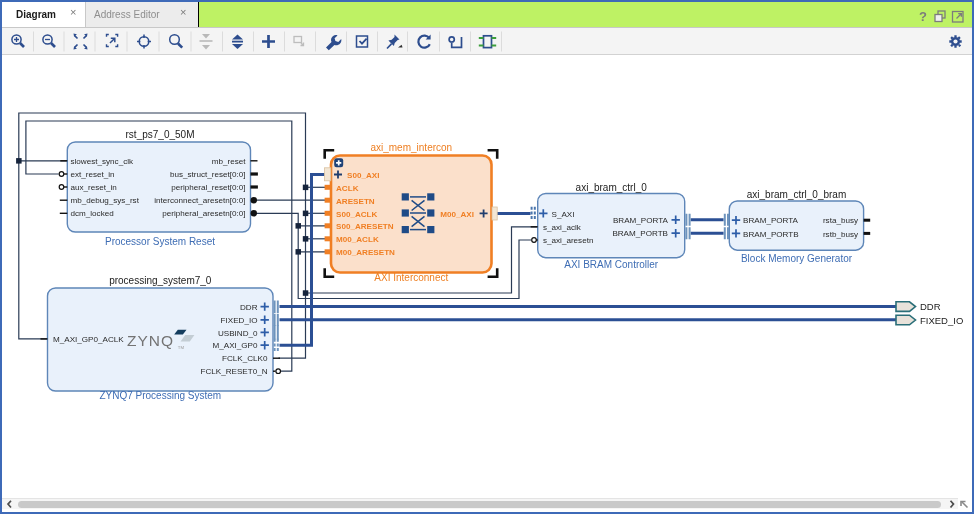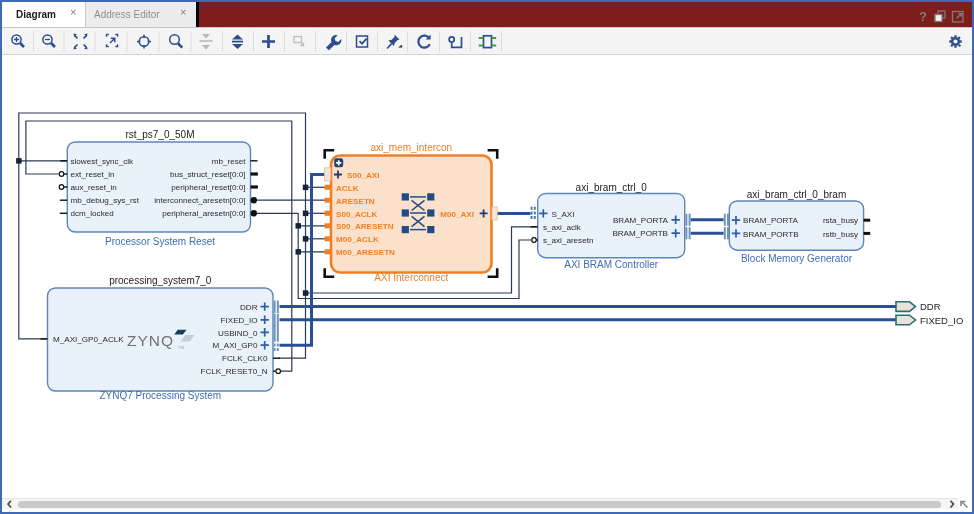--- a/index.html
+++ b/index.html
@@ -1,22 +1,22 @@
 <!DOCTYPE html>
 <html><head>
 <meta charset="utf-8">
 <style>
   html,body{margin:0;padding:0;}
   body{width:974px;height:514px;overflow:hidden;font-family:"Liberation Sans",sans-serif;}
   #win{position:absolute;left:0;top:0;width:974px;height:514px;background:#ffffff;border:2px solid #3e6ab8;box-sizing:border-box;}
   
-  #tabbar{position:absolute;left:2px;top:2px;width:970px;height:26px;background:#7f1d1d;border-bottom:1px solid #c8c8c8;box-sizing:border-box;}
+  #tabbar{position:absolute;left:2px;top:2px;width:970px;height:26px;background:#bef264;border-bottom:1px solid #c8c8c8;box-sizing:border-box;}
   .tab{position:absolute;top:0;height:25px;box-sizing:border-box;}
   #tab1{left:0;width:84px;background:#ffffff;border-right:1px solid #c8c8c8;}
-  #tab2{left:84px;width:113px;background:#ececec;border-right:3px solid #000000;}
+  #tab2{left:84px;width:113px;background:#ececec;border-right:1px solid #000000;}
   .tabtxt{position:absolute;top:7px;font-size:10px;}
   #tab1 .tabtxt{left:14px;font-weight:bold;color:#1b1b1b;}
   #tab2 .tabtxt{left:8px;color:#8e8e8e;}
   .tx{position:absolute;top:4px;font-size:11px;color:#7a7a7a;}
   #tab1 .tx{left:68px;}
   #tab2 .tx{left:94px;}
   
   #toolbar{position:absolute;left:2px;top:28px;width:970px;height:27px;background:#f4f4f4;border-bottom:1px solid #d2d2d2;box-sizing:border-box;}
   
   #sbar{position:absolute;left:2px;top:497.5px;width:956px;height:11px;background:#f5f5f5;border-top:1px solid #e4e4e4;box-sizing:border-box;}

